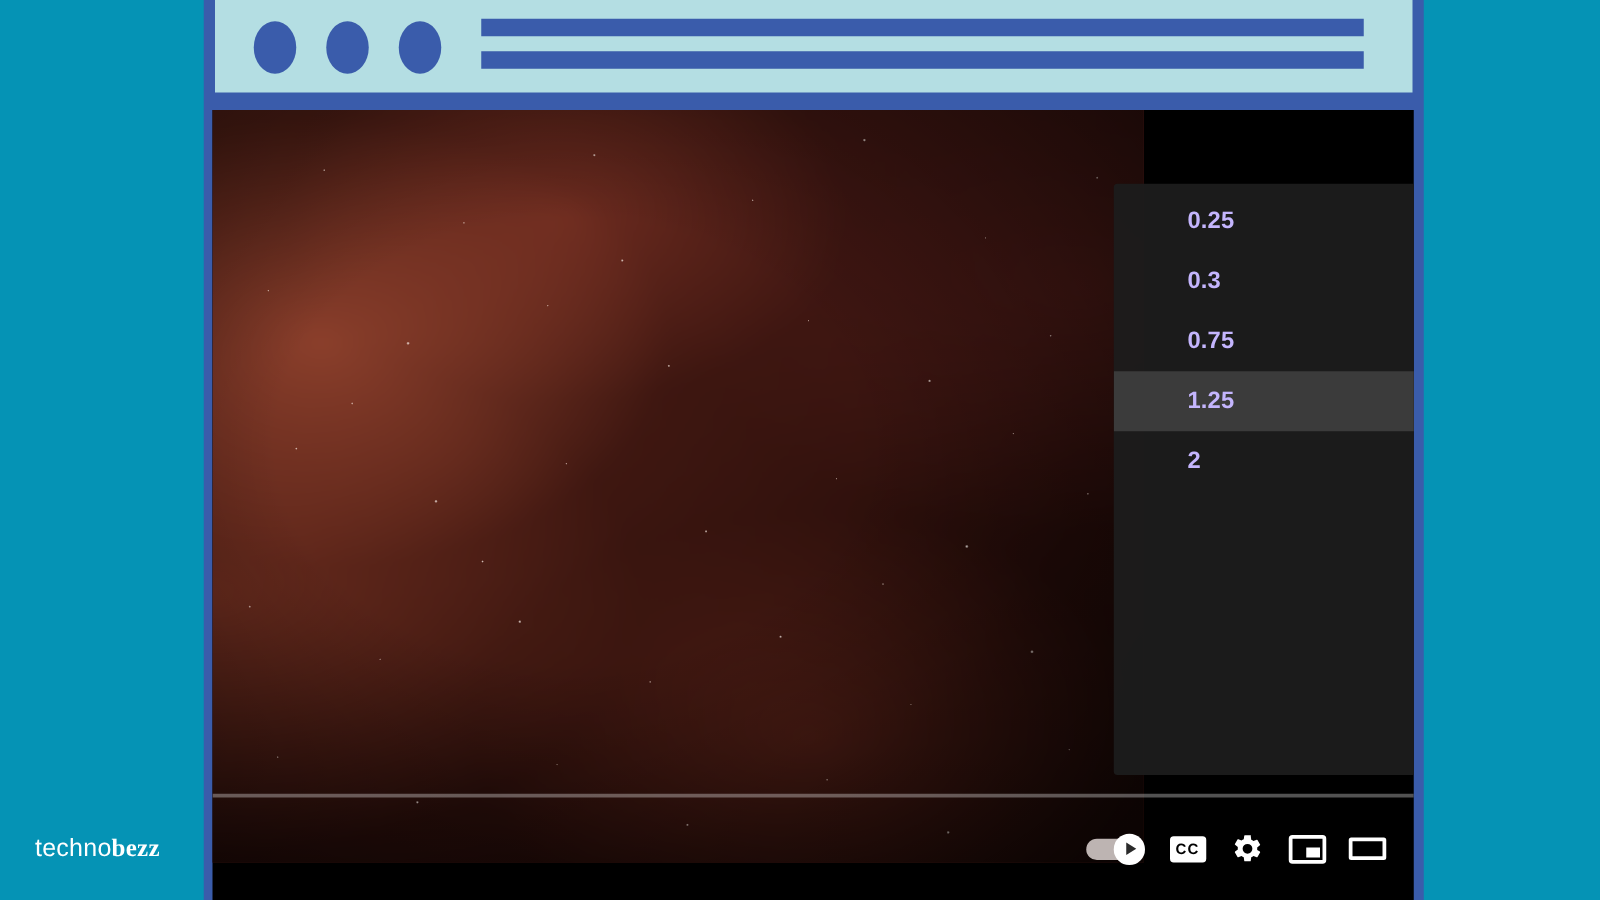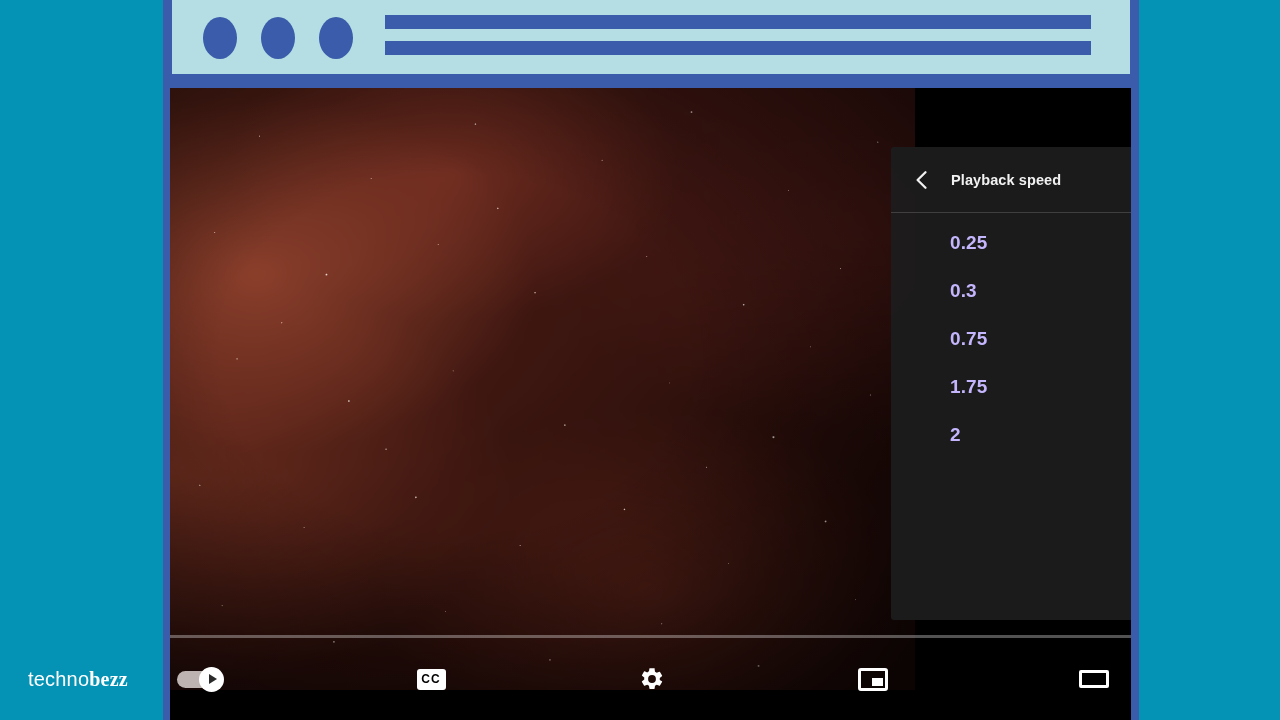--- a/index.html
+++ b/index.html
@@ -147,21 +147,21 @@
     width:961px; height:3px;
     background:rgba(255,255,255,.32);
     z-index:16;
   }
 
   
   #control-bar{
     position:absolute; left:0; bottom:0;
     width:961px; height:82px;
     z-index:18;
-    display:flex; align-items:center; justify-content:space-between;
+    display:flex; align-items:center; justify-content:flex-end;
     padding-right:13px;
   }
   .ctl{
     width:48px; height:48px;
     display:flex; align-items:center; justify-content:center;
     cursor:pointer;
   }
   #autoplay-toggle{ width:56px; margin-right:8px; }
   .sw-track{
     position:relative;
@@ -304,48 +304,40 @@
     </div>
 
     <div class="ctl" id="fullscreen-button">
       <div class="fs-box"></div>
     </div>
 
   </div>
 
   <div id="settings-menu">
 
-    <div id="menu-header">
-      <div id="menu-back-icon">
-        <svg width="14" height="20" viewBox="0 0 14 20">
-          <path d="M11.5 2.3 L3.6 10 L11.5 17.7" fill="none" stroke="#f1f1f1" stroke-width="2.3" stroke-linecap="round" stroke-linejoin="round"></path>
-        </svg>
+
+    <div id="menu-options">
+
+    <div class="opt">
+          <div class="opt-check"></div>
+          <div class="opt-label">0.25</div>
+        </div>
+        <div class="opt">
+          <div class="opt-check"></div>
+          <div class="opt-label">0.3</div>
+        </div>
+        <div class="opt">
+          <div class="opt-check"></div>
+          <div class="opt-label">0.75</div>
+        </div>
+        <div class="opt hovered">
+          <div class="opt-check"></div>
+          <div class="opt-label">1.25</div>
+        </div>
+        <div class="opt">
+          <div class="opt-check"></div>
+          <div class="opt-label">2</div>
+        </div>
       </div>
-      <div id="menu-title">Playback speed</div>
-    </div>
-
-    <div id="menu-options">
-
-    <div class="opt">
-          <div class="opt-check"></div>
-          <div class="opt-label">0.25</div>
-        </div>
-        <div class="opt">
-          <div class="opt-check"></div>
-          <div class="opt-label">0.3</div>
-        </div>
-        <div class="opt">
-          <div class="opt-check"></div>
-          <div class="opt-label">0.75</div>
-        </div>
-        <div class="opt">
-          <div class="opt-check"></div>
-          <div class="opt-label">1.75</div>
-        </div>
-        <div class="opt">
-          <div class="opt-check"></div>
-          <div class="opt-label">2</div>
-        </div>
-      </div>
 
   </div>
 
 </div>
 
 </body></html>

